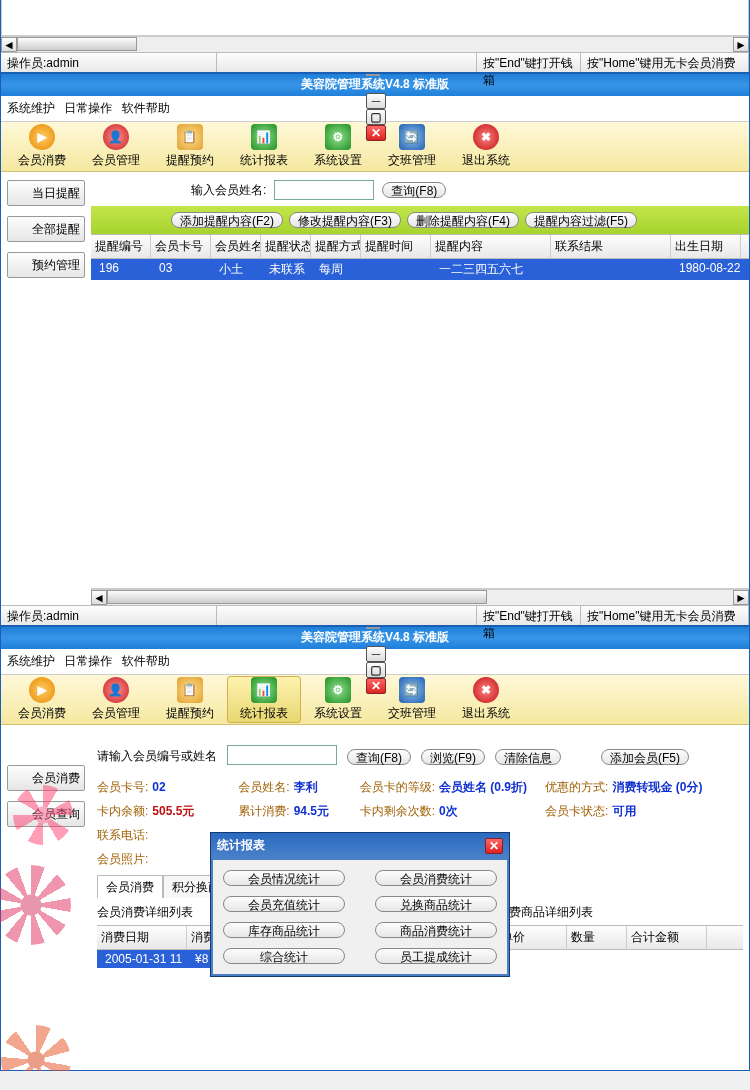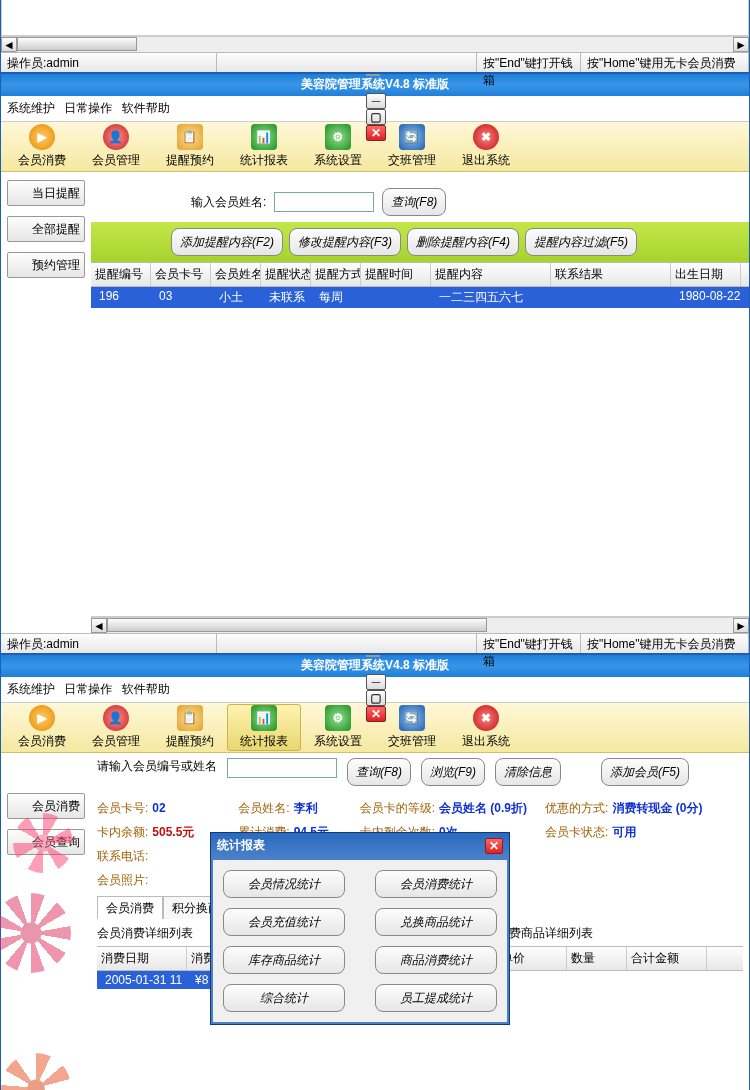--- a/index.html
+++ b/index.html
@@ -18,39 +18,39 @@
 .tbicon.orange { background: radial-gradient(#ffcc66,#e88a00); }
 .tbicon.red { background: radial-gradient(#ff9090,#c82020); }
 .tbicon.green { background: radial-gradient(#90e090,#209020); border-radius: 4px; }
 .tbicon.blue { background: radial-gradient(#90c0f0,#2060b0); border-radius: 4px; }
 .tbicon.exit { background: radial-gradient(#ff8080,#c01010); }
 .tb-item.active { background: linear-gradient(#fff2b0,#e8d870); border: 1px solid #d0b050; border-radius: 3px; }
 .layout { display: flex; }
 .sidebar { width: 90px; padding: 8px 6px; background: #fff; }
 .sb-btn { display: block; width: 100%; height: 26px; margin-bottom: 10px; background: linear-gradient(#fdfdfd,#e6e6e6); border: 1px solid #999; border-radius: 2px; cursor: pointer; padding-left: 20px; }
 .main { flex: 1; position: relative; }
-.searchbar { padding: 8px 0 6px 100px; display: flex; align-items: center; gap: 8px; margin-top: 8px; }
+.searchbar { padding: 8px 0 6px 100px; display: flex; align-items: center; gap: 8px; }
 .greenstrip { background: linear-gradient(#c3e64a,#a6d32e); padding: 6px 0 6px 80px; display: flex; gap: 6px; }
-.btn { height: 28px; padding: 0 8px; background: linear-gradient(#fdfdfd,#e6e6e6); border: 1px solid #888; border-radius: 8px; cursor: pointer; font-style: italic; }
+.btn { height: 16px; padding: 0 8px; background: linear-gradient(#fdfdfd,#e6e6e6); border: 1px solid #888; border-radius: 8px; cursor: pointer; }
 input.tin { height: 20px; border: 1px solid #7a9; padding: 0 4px; }
 .grid-head { display: flex; background: linear-gradient(#fdfdfd,#e8e8e8); border-top: 1px solid #bbb; border-bottom: 1px solid #bbb; }
 .grid-head .gh { border-right: 1px solid #ccc; padding: 3px 4px; white-space: nowrap; overflow: hidden; }
 .grid-body { background: #fff; min-height: 330px; overflow: auto; border-bottom: 1px solid #ccc; }
 .grid-row { display: flex; }
 .grid-row.sel { background: #2a60d8; color: #fff; }
 .grid-row .gc { border-right: 1px solid rgba(255,255,255,0); padding: 2px 8px; white-space: nowrap; overflow: hidden; }
 .hscroll { height: 16px; background: #eee; border-top: 1px solid #ccc; display: flex; }
 .hscroll .arrow { width: 16px; border: 1px solid #999; background: linear-gradient(#fdfdfd,#ddd); text-align: center; line-height: 14px; }
 .hscroll .track { flex: 1; position: relative; }
 .hscroll .thumb { position: absolute; height: 14px; top: 0; background: linear-gradient(#fdfdfd,#ccc); border: 1px solid #999; }
 .statusbar { background: linear-gradient(#fdfdfd,#e8e8e8); height: 20px; display: flex; border-top: 1px solid #bbb; }
 .statusbar .seg { border-right: 1px solid #bbb; padding: 2px 6px; }
 .topscroll { height: 36px; background: #fff; border: 1px solid #ccc; border-top: none; }
 
-.searchbar2 { padding: 5px 0 6px 0; display: flex; align-items: flex-start; gap: 10px; }
+.searchbar2 { padding: 20px 0 6px 0; display: flex; align-items: flex-end; gap: 10px; }
 .infogrid { padding: 4px 0; line-height: 24px; }
 .infoline { display: flex; }
 .lab { color: #a16207; }
 .valblue { color: #1030d0; font-weight: bold; }
 .valred { color: #c01010; font-weight: bold; }
 .tabs-like { padding: 4px 0; }
 .tabs-like span { padding: 4px 8px; border: 1px solid #bbb; border-bottom: none; background: #f7f7f7; cursor: pointer; }
 .tabs-like span.active { background: #fff; }
 .subhead { padding: 4px 0; }
 .dialog { position: absolute; left: 210px; top: 832px; width: 300px; background: #4a80c8; border: 1px solid #123a70; }

